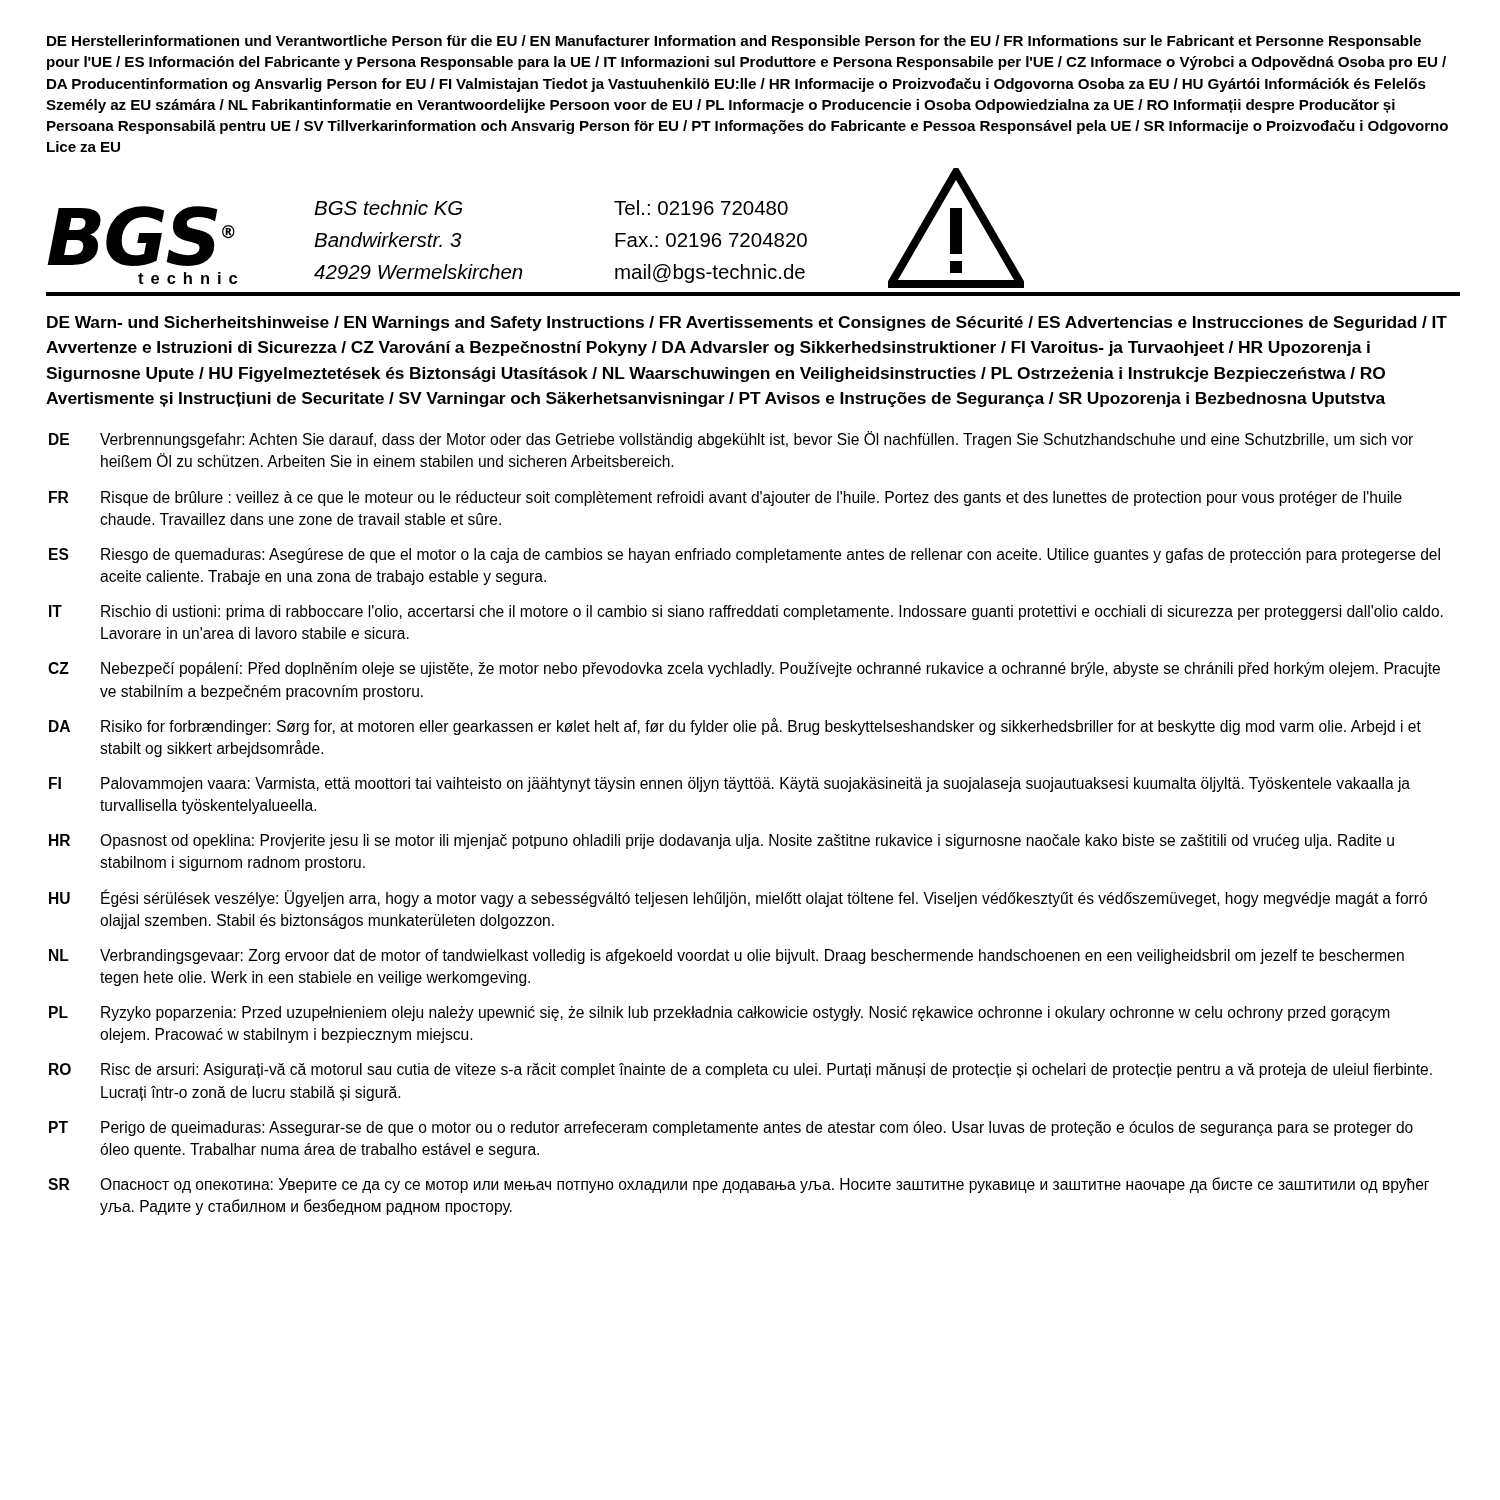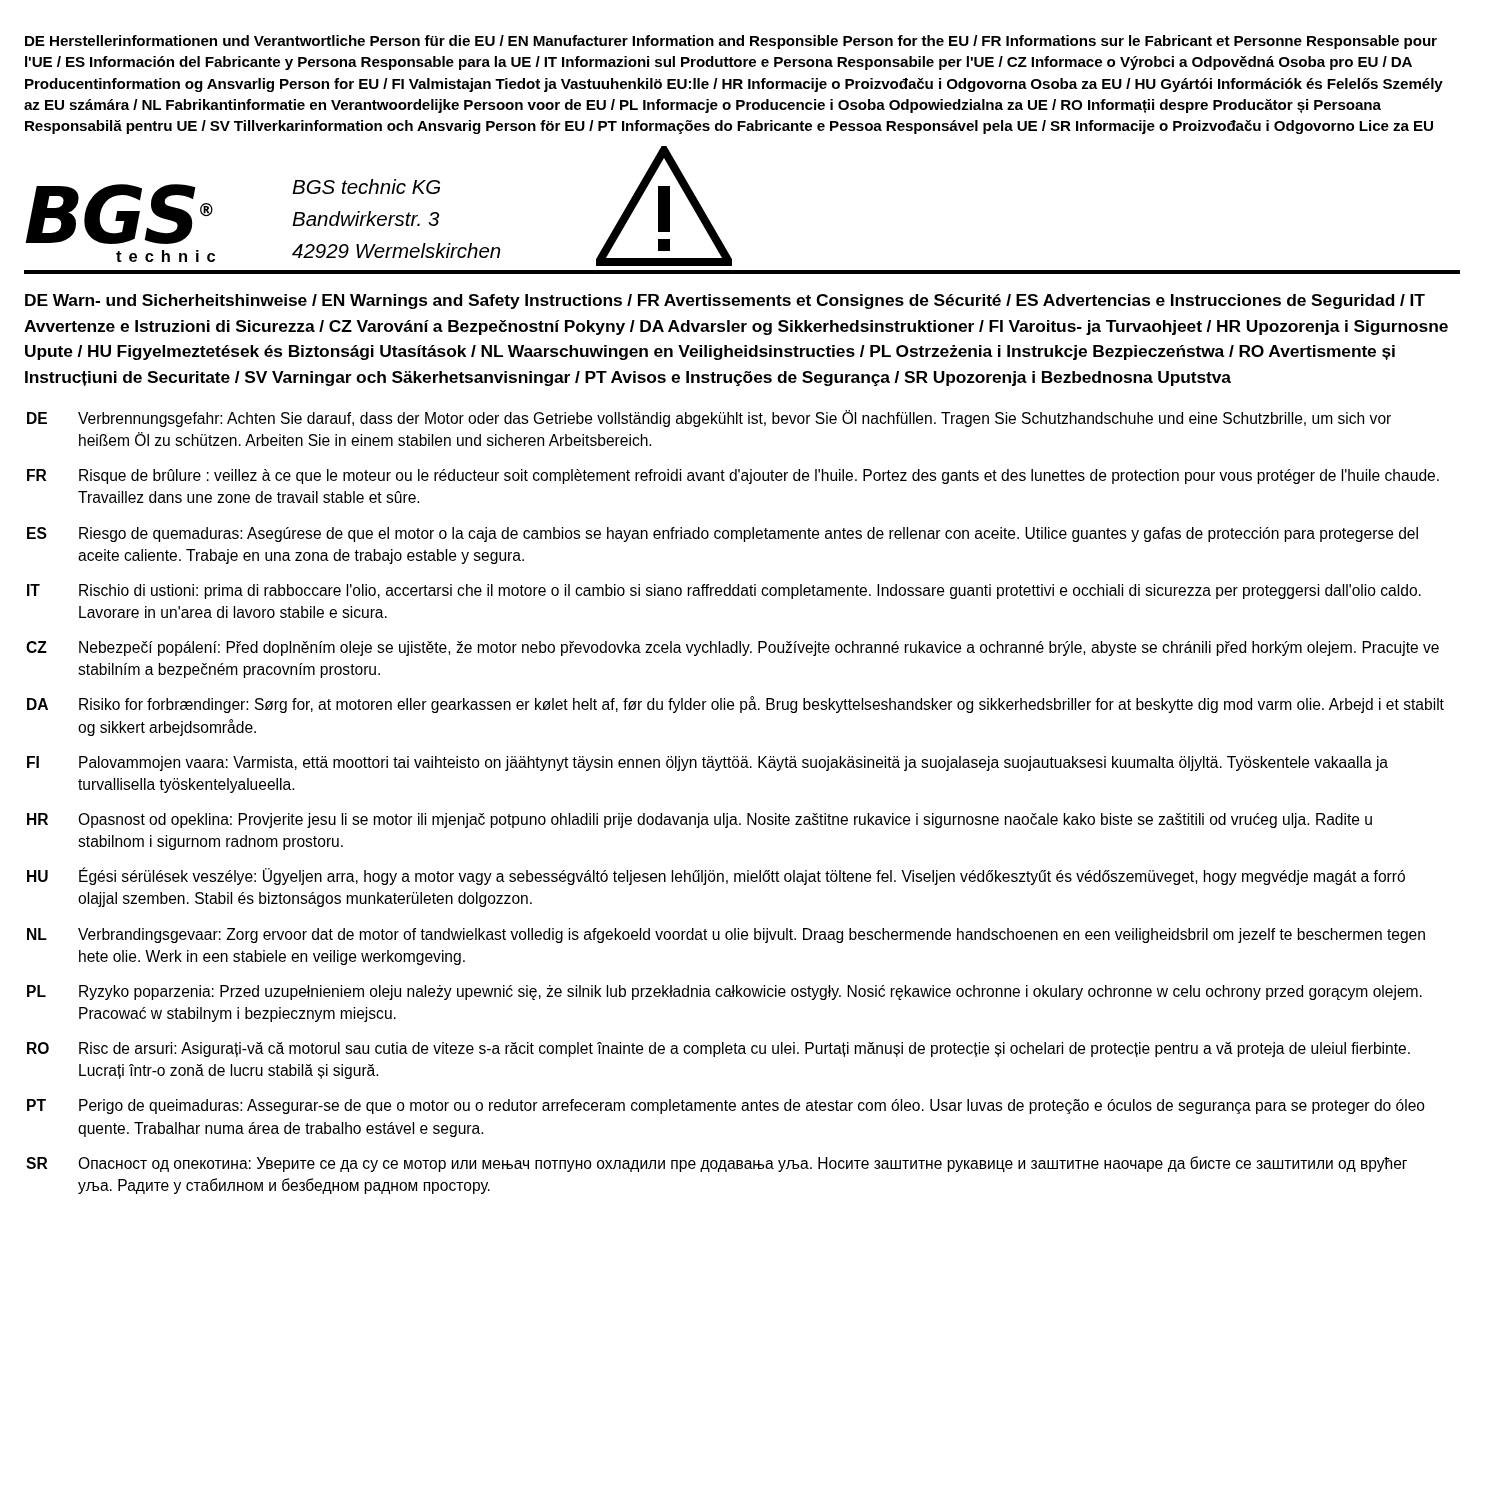--- a/index.html
+++ b/index.html
@@ -12,21 +12,21 @@
     height: 1500px;
     font-family: "Liberation Sans", sans-serif;
     color: #000000;
     -webkit-font-smoothing: antialiased;
   }
   .page {
     position: relative;
     width: 1500px;
     height: 1244px;
     box-sizing: border-box;
-    padding: 30px 40px 0 24px;
+    padding: 30px 40px 0 46px;
   }
 
   
   .manufacturer-head {
     font-size: 15.2px;
     font-weight: bold;
     line-height: 1.40;
     letter-spacing: -0.1px;
     margin: 0 0 10px 0;
     text-align: left;
@@ -145,20 +145,25 @@
       <div class="logo-bgs"><span>BGS</span><span class="logo-reg">®</span></div>
       <div class="logo-technic">technic</div>
     </div>
 
     <div class="addr-box">
       <div>BGS technic KG</div>
       <div>Bandwirkerstr. 3</div>
       <div>42929 Wermelskirchen</div>
     </div>
 
+    <div class="tel-box">
+      <div>Tel.: 02196 720480</div>
+      <div>Fax.: 02196 7204820</div>
+      <div>mail@bgs-technic.de</div>
+    </div>
 
 
     <div class="warn-tri">
       <svg width="136" height="120" viewBox="0 0 136 120" aria-hidden="true">
         <polygon points="68,4 133,116 3,116" fill="#ffffff" stroke="#000000" stroke-width="8" stroke-linejoin="miter"></polygon>
         <rect x="62" y="40" width="12" height="46" fill="#000000"></rect>
         <rect x="62" y="93" width="12" height="12" fill="#000000"></rect>
       </svg>
     </div>
   </div>

